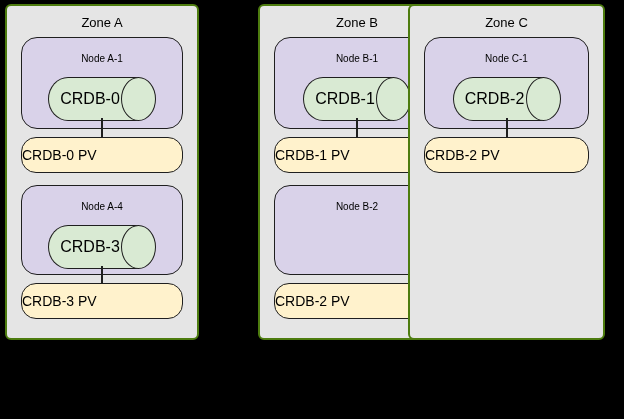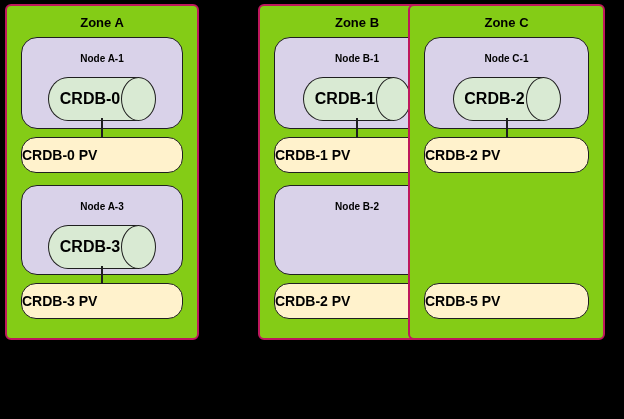--- a/index.html
+++ b/index.html
@@ -6,25 +6,24 @@
   body {
     width: 624px; height: 419px;
     background: #000000;
     position: relative;
     overflow: hidden;
     font-family: "Liberation Sans", "DejaVu Sans", sans-serif;
     color: #000;
   }
   .zone {
     position: absolute; top: 4px; height: 332px;
-    background: #84cc16;
-    border: 2px solid #be185d;
+    background: #e5e5e5;
+    border: 2px solid #4d7c0f;
     border-radius: 6px;
     box-sizing: content-box;
-    font-weight: bold;
   }
   .zone-a { left: 5px;   width: 190px; }
   .zone-b { left: 210px; width: 194px; margin-left: 48px; }
   .zone-c { left: 408px; width: 193px; }
 
   .zone-title {
     position: absolute; top: 9px; left: 0; right: 0;
     text-align: center; font-size: 13px; line-height: 16px;
   }
   .node {
@@ -94,21 +93,21 @@
         <div class="cyl-cap"></div>
         <div class="cyl-label">CRDB-0</div>
       </div>
     </div>
     <div class="connector c1"></div>
     <div class="pv p1">
       <span>CRDB-0 PV</span>
     </div>
 
     <div class="node r2">
-      <div class="node-title">Node A-3</div>
+      <div class="node-title">Node A-4</div>
       <div class="cylinder">
         <div class="cyl-body"></div>
         <div class="cyl-cap"></div>
         <div class="cyl-label">CRDB-3</div>
       </div>
     </div>
     <div class="connector c2"></div>
     <div class="pv p2">
       <span>CRDB-3 PV</span>
     </div>
@@ -147,18 +146,15 @@
         <div class="cyl-body"></div>
         <div class="cyl-cap"></div>
         <div class="cyl-label">CRDB-2</div>
       </div>
     </div>
     <div class="connector c1"></div>
     <div class="pv p1">
       <span>CRDB-2 PV</span>
     </div>
 
-    <div class="pv p2">
-      <span>CRDB-5 PV</span>
-    </div>
   </section>
 
 </div>
 
 </body></html>

